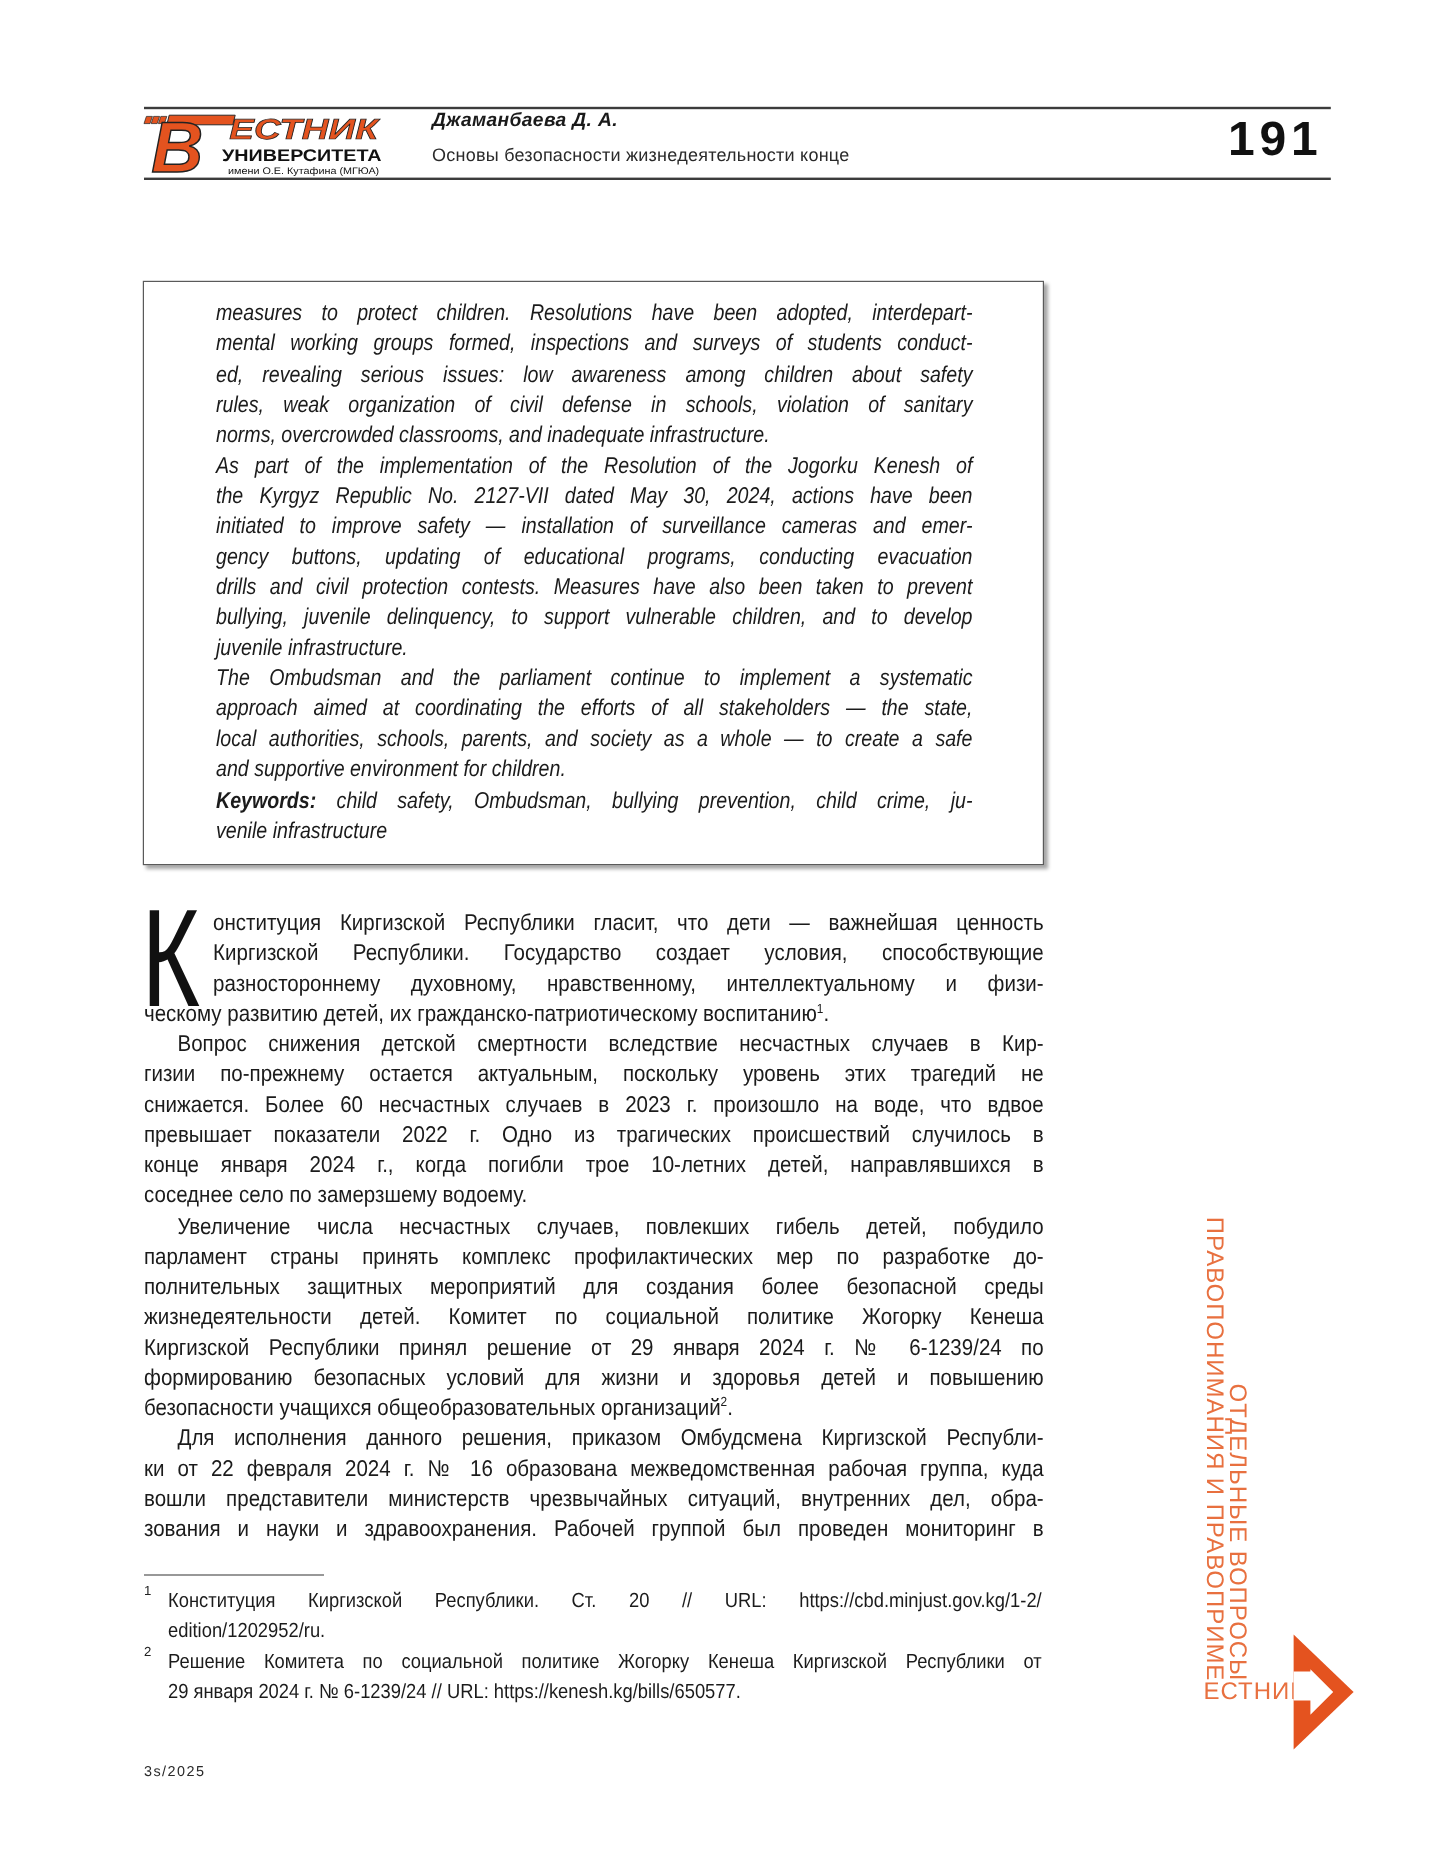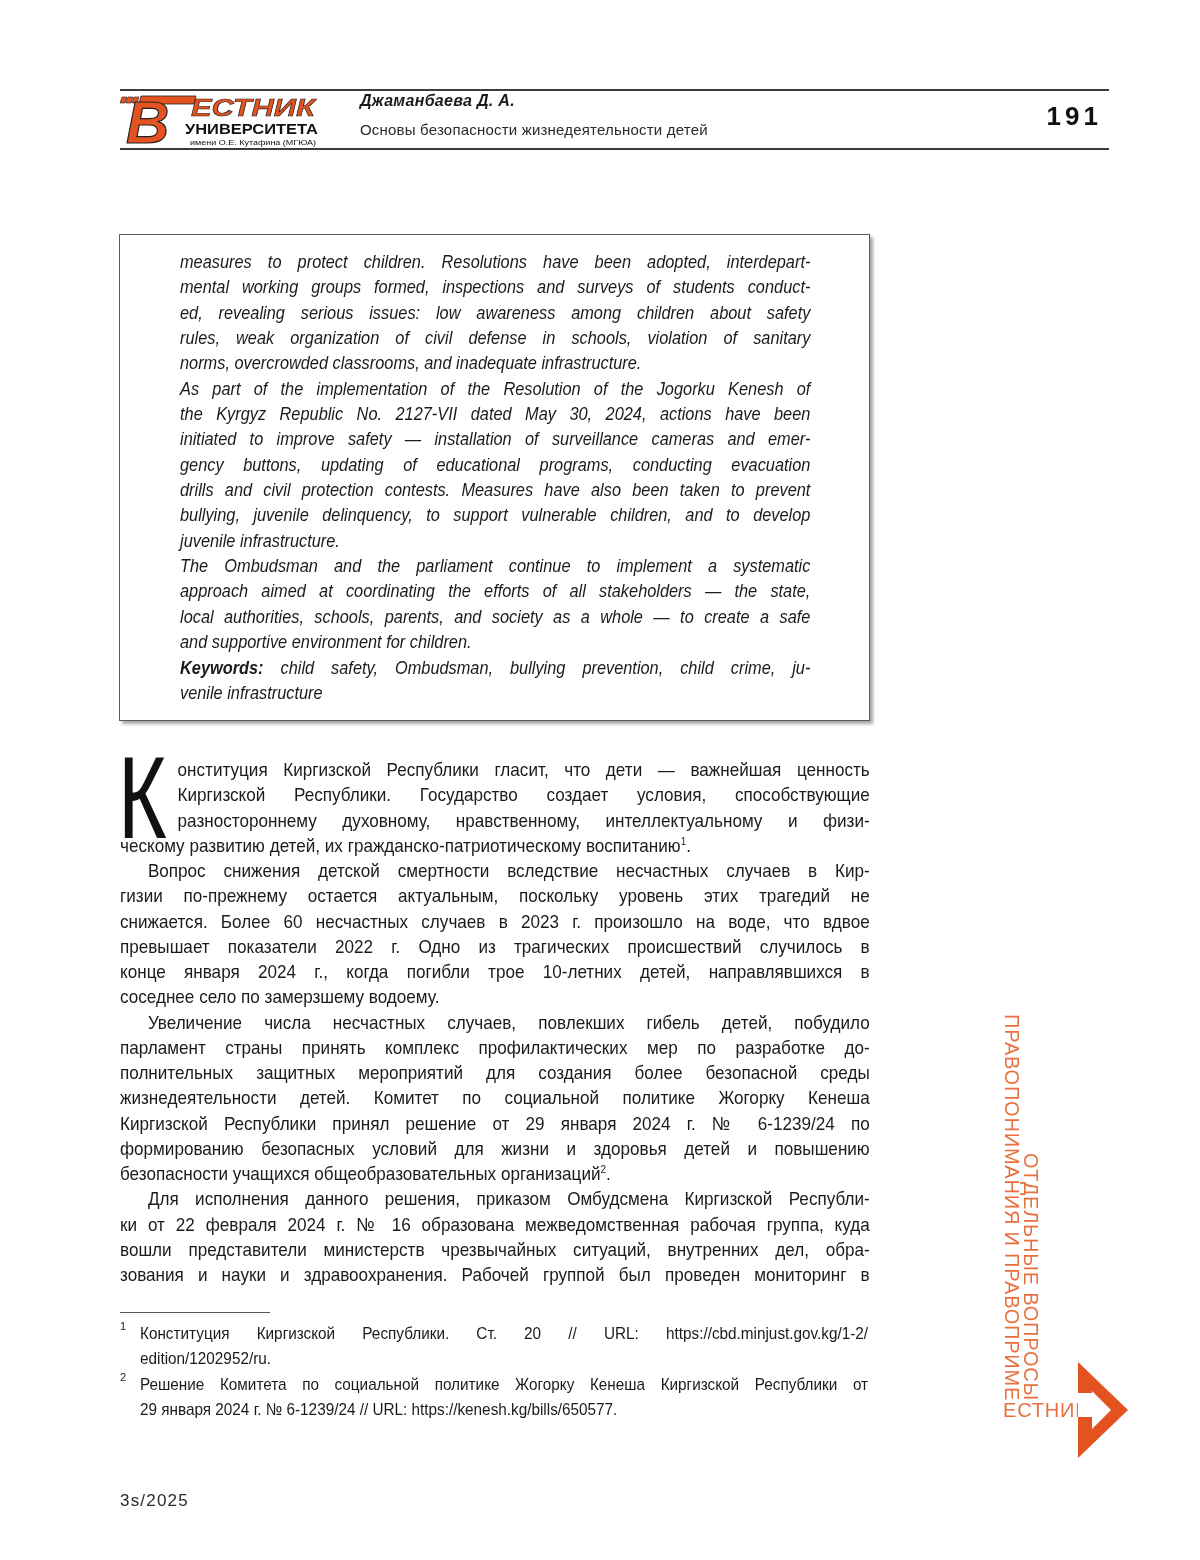--- a/index.html
+++ b/index.html
@@ -3,21 +3,21 @@
 <meta charset="utf-8">
 <style>
   html, body { margin: 0; padding: 0; background: #ffffff; }
   body { width: 1200px; height: 1560px; position: relative; overflow: hidden; color: #1b1b1b; font-family: "Liberation Sans", sans-serif; }
 
   
   .rule { position: absolute; left: 120px; width: 989px; height: 2px; background: #3c3c3c; }
   .logo { position: absolute; left: 118px; top: 93px; width: 202px; height: 56px; }
   .author { position: absolute; left: 360px; top: 92px; font-size: 16px; font-weight: bold; font-style: italic; letter-spacing: 0.3px; color: #1a1a1a; white-space: nowrap; }
   .art-title { position: absolute; left: 360px; top: 121px; font-size: 15px; letter-spacing: 0.2px; color: #2a2a2a; white-space: nowrap; }
-  .page-num { position: absolute; right: 98px; top: 99px; font-size: 26px; font-weight: bold; letter-spacing: 4px; color: #111; line-height: 34px; }
+  .page-num { position: absolute; right: 98px; top: 99px; font-size: 40px; font-weight: bold; letter-spacing: 4px; color: #111; line-height: 34px; }
 
   
   .abstract-box { position: absolute; left: 119px; top: 234px; width: 749px; height: 485px; border: 1px solid #5a5a5a; box-shadow: 3px 3px 3px rgba(0,0,0,0.35); background: #fff; }
   .abstract-text { position: absolute; left: 180px; top: 249px; width: 733px; transform: scaleX(0.86); transform-origin: 0 0; font-style: italic; font-size: 19px; color: #1b1b1b; }
   .abstract-text .ln { height: 25.35px; line-height: 25.35px; }
 
   
   .body-text { position: absolute; left: 120px; top: 757px; width: 833px; transform: scaleX(0.9); transform-origin: 0 0; font-size: 19px; color: #1b1b1b; }
   .body-text .ln { height: 25.25px; line-height: 25.25px; }
   .ln { text-align: justify; text-align-last: justify; overflow: visible; }
@@ -27,21 +27,21 @@
   .drop-cap { position: absolute; left: 118px; top: 740px; font-size: 116px; line-height: 116px; transform: scaleX(0.72); transform-origin: 0 0; color: #111; }
   .sup { font-size: 11px; position: relative; top: -7px; line-height: 0; }
 
   
   .fn-sep { position: absolute; left: 120px; top: 1312px; width: 150px; height: 1px; background: #555; }
   .fn-num { position: absolute; left: 120px; font-size: 11px; color: #222; }
   .fn-text { position: absolute; left: 140px; width: 809px; transform: scaleX(0.9); transform-origin: 0 0; font-size: 17px; color: #1b1b1b; }
   .fn-text .ln { height: 24.5px; line-height: 24.5px; }
 
   
-  .issue { position: absolute; left: 120px; top: 1469px; font-size: 17px; letter-spacing: 1.2px; color: #2a2a2a; margin-top: 22px; }
+  .issue { position: absolute; left: 120px; top: 1469px; font-size: 12px; letter-spacing: 1.2px; color: #2a2a2a; }
 
   
   .vt { position: absolute; writing-mode: vertical-rl; font-size: 20px; line-height: 19px; letter-spacing: 0.8px; color: #E8703F; white-space: nowrap; bottom: 159px; }
   .ht { position: absolute; left: 1003px; top: 1400px; font-size: 20px; line-height: 20px; letter-spacing: 0.8px; color: #E8703F; white-space: nowrap; }
   .tab-arrow { position: absolute; left: 1070px; top: 1355px; width: 62px; height: 110px; }
 </style>
 </head>
 <body>
 
 <div class="rule" style="top:89px;"></div>
@@ -53,21 +53,21 @@
     <polygon points="16,4 21,4 19,10 14,10" fill="#E4531F" stroke="#222" stroke-width="0.6"></polygon>
   </g>
   <polygon points="23,3 78,3 76,11 21,11" fill="#E4531F" stroke="#222" stroke-width="0.8"></polygon>
   <text x="8" y="50" font-family="Liberation Sans, sans-serif" font-size="60" font-weight="bold" font-style="italic" fill="#E4531F" stroke="#222" stroke-width="1.2">В</text>
   <text x="73" y="23" textLength="124" lengthAdjust="spacingAndGlyphs" font-family="Liberation Sans, sans-serif" font-size="24" font-weight="bold" font-style="italic" fill="#E4531F" stroke="#222" stroke-width="0.6">ЕСТНИК</text>
   <text x="67" y="41" textLength="133" lengthAdjust="spacingAndGlyphs" font-family="Liberation Sans, sans-serif" font-size="14" font-weight="bold" fill="#111">УНИВЕРСИТЕТА</text>
   <text x="72" y="52" textLength="126" lengthAdjust="spacingAndGlyphs" font-family="Liberation Sans, sans-serif" font-size="8" fill="#111">имени О.Е. Кутафина (МГЮА)</text>
 </svg>
 
 <div class="author">Джаманбаева Д. А.</div>
-<div class="art-title">Основы безопасности жизнедеятельности детей</div>
+<div class="art-title">Основы безопасности жизнедеятельности конце</div>
 <div class="page-num">191</div>
 
 <div class="rule" style="top:148px;"></div>
 
 <div class="abstract-box"></div>
 <div class="abstract-text">
   <div>
     <div class="ln">measures to protect children. Resolutions have been adopted, interdepart-</div>
     <div class="ln">mental working groups formed, inspections and surveys of students conduct-</div>
     <div class="ln">ed, revealing serious issues: low awareness among children about safety</div>

